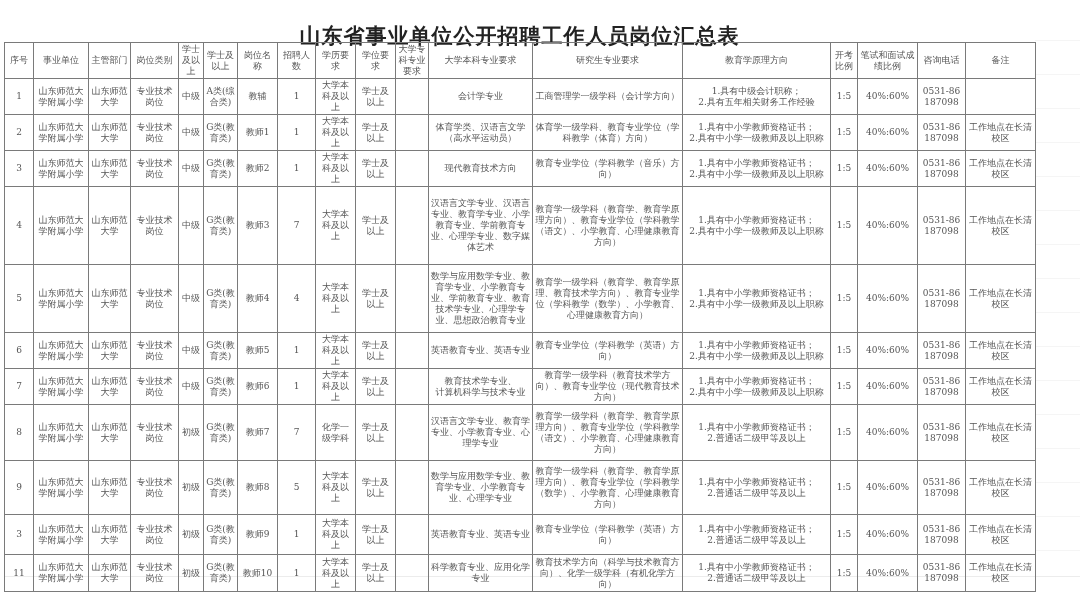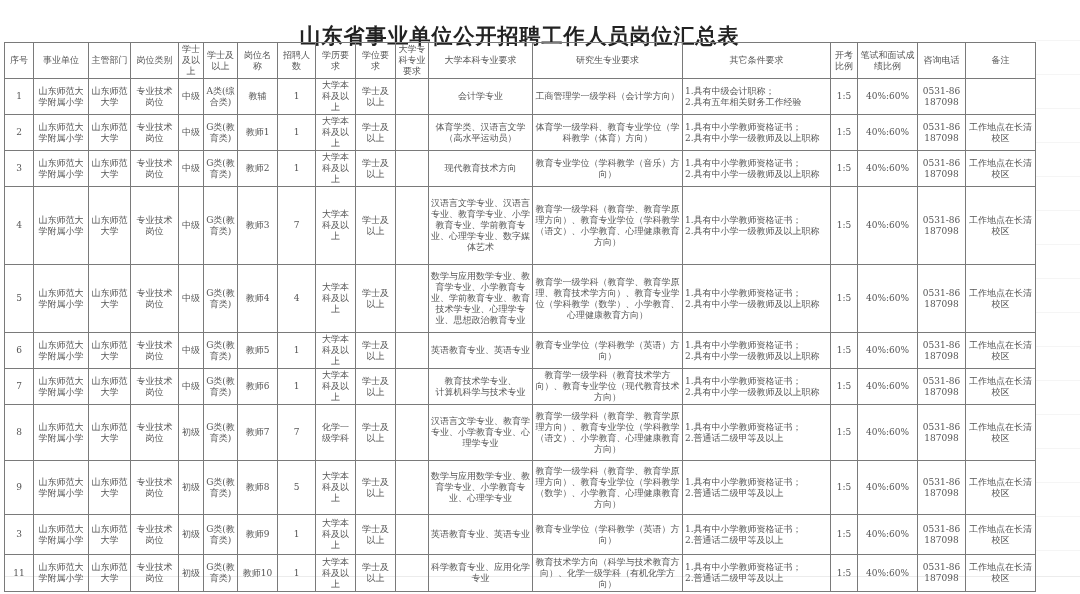--- a/index.html
+++ b/index.html
@@ -6,21 +6,21 @@
   body { width:1080px; height:594px; overflow:hidden; position:relative; font-family:"DejaVu Serif","Liberation Serif",serif; color:#4a4a4a; }
   .page { position:absolute; left:0; top:0; width:1080px; height:594px; background:#fff; }
   .faint-grid { position:absolute; left:1035px; top:40px; width:45px; height:540px;
     background-image: linear-gradient(#eeeeee 1px, transparent 1px);
     background-size: 100% 34px; opacity:0.6; }
   .bottom-faint { position:absolute; left:4px; top:576px; width:1076px; height:18px; border-top:1px solid #ececec; }
   .title { position:absolute; left:4px; top:20px; width:1031px; height:32px; text-align:center; font-size:21px; font-weight:bold; color:#222; line-height:32px; letter-spacing:1px; }
   table.grid { position:absolute; left:4px; top:42px; border-collapse:collapse; table-layout:fixed; width:1031px; }
   table.grid td, table.grid th { border:1px solid #7a7a7a; font-size:9px; line-height:11px; text-align:center; vertical-align:middle; padding:1px 2px; font-weight:normal; color:#555; word-break:break-all; overflow:hidden; }
   table.grid th { color:#555; }
-  table.grid td.left { text-align:left;margin-left:24px; }
+  table.grid td.left { text-align:center;margin-left:24px; }
   td.unit { color:#6a5a6a;font-family:Liberation Serif, serif; }
   .pre { white-space:pre-line; }
 </style>
 </head>
 <body>
 
 <div class="page">
   <div class="faint-grid"></div>
   <div class="bottom-faint"></div>
 
@@ -55,21 +55,21 @@
         <th>岗位类别</th>
         <th>学士及以上</th>
         <th>学士及以上</th>
         <th>岗位名称</th>
         <th>招聘人数</th>
         <th>学历要求</th>
         <th>学位要求</th>
         <th>大学专科专业要求</th>
         <th>大学本科专业要求</th>
         <th>研究生专业要求</th>
-        <th class="left">其它条件要求</th>
+        <th class="left">教育学原理方向</th>
         <th>开考比例</th>
         <th>笔试和面试成绩比例</th>
         <th>咨询电话</th>
         <th>备注</th>
       </tr>
     </thead>
     <tbody id="tbody">
         <tr style="height: 31px;">
           <td>1</td>
           <td class="unit">山东师范大学附属小学</td>

